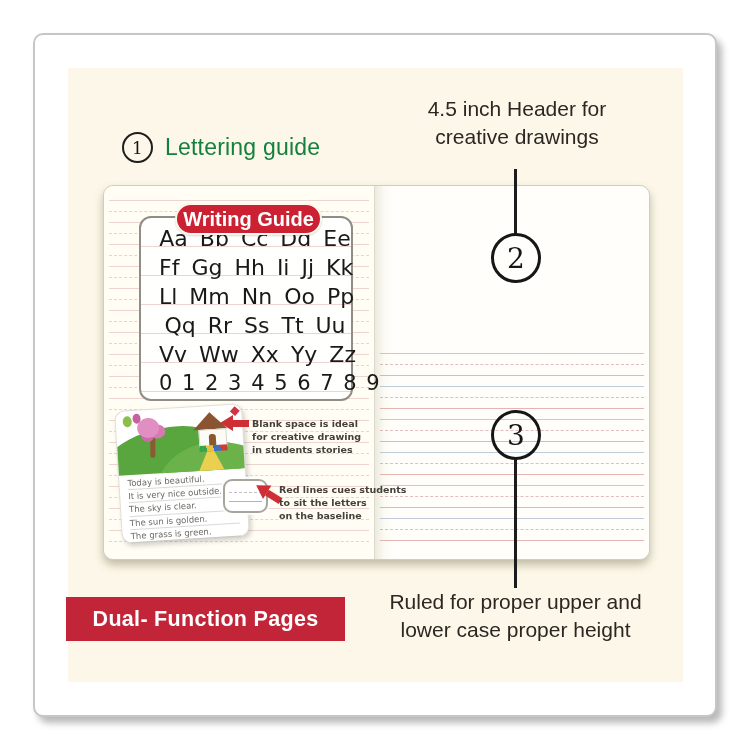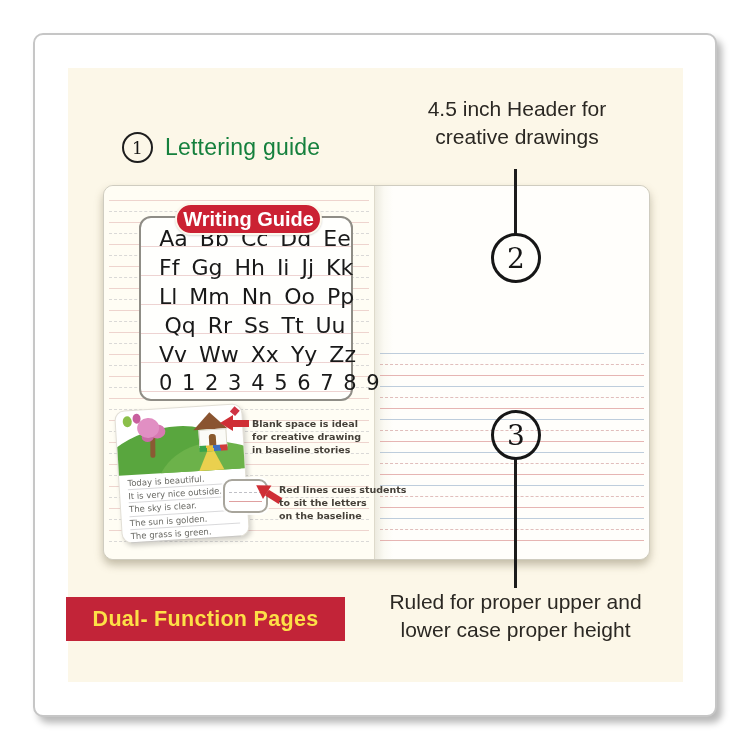--- a/index.html
+++ b/index.html
@@ -21,21 +21,21 @@
   .vline{position:absolute;width:3px;background:#1c1c1c;z-index:6;}
   .vline2{left:514px;top:169px;height:66px;}
   .vline3{left:514px;top:458px;height:130px;}
   .marker{position:absolute;width:44px;height:44px;border:3px solid #161616;border-radius:50%;
           display:flex;align-items:center;justify-content:center;font-family:"DejaVu Serif",serif;
           font-size:28px;color:#161616;z-index:7;background:transparent;}
   .marker2{left:491px;top:233px;}
   .marker3{left:491px;top:410px;}
 
   .badge{position:absolute;left:66px;top:597px;width:279px;height:44px;background:#c22438;
-         display:flex;align-items:center;justify-content:center;color:#fde047;font-weight:bold;
+         display:flex;align-items:center;justify-content:center;color:#ffffff;font-weight:bold;
          font-size:21.5px;letter-spacing:0.3px;z-index:6;}
 
   
   .notebook{position:absolute;left:103px;top:185px;width:545px;height:373px;border-radius:10px;
             background:#fffdf4;border:1px solid #cfccc0;box-shadow:0 5px 9px rgba(110,100,70,0.4);z-index:3;}
   .left-page{position:absolute;left:0;top:0;width:270px;height:100%;border-radius:10px 0 0 10px;
              background:#fffdf4;border-right:1px solid #dedacb;overflow:hidden;}
   .right-page{position:absolute;left:271px;top:0;width:274px;height:100%;border-radius:0 10px 10px 0;
               background:linear-gradient(to right,#eceadf 0,#fbfaf3 9px,#fffefb 18px);overflow:hidden;}
   .rules{position:absolute;left:0;width:100%;}
@@ -215,21 +215,21 @@
       </div>
     </div>
 
     <div class="arrow arrow1">
       <span class="head"></span>
       <span class="tail"></span>
     </div>
     <div class="mini-note note1">
       <div>Blank space is ideal</div>
       <div>for creative drawing</div>
-      <div>in baseline stories</div>
+      <div>in students stories</div>
     </div>
 
     <div class="zoom-box">
       <div class="zl1"></div>
       <div class="zl2"></div>
     </div>
     <div class="arrow arrow2">
       <span class="head"></span>
       <span class="tail"></span>
     </div>

